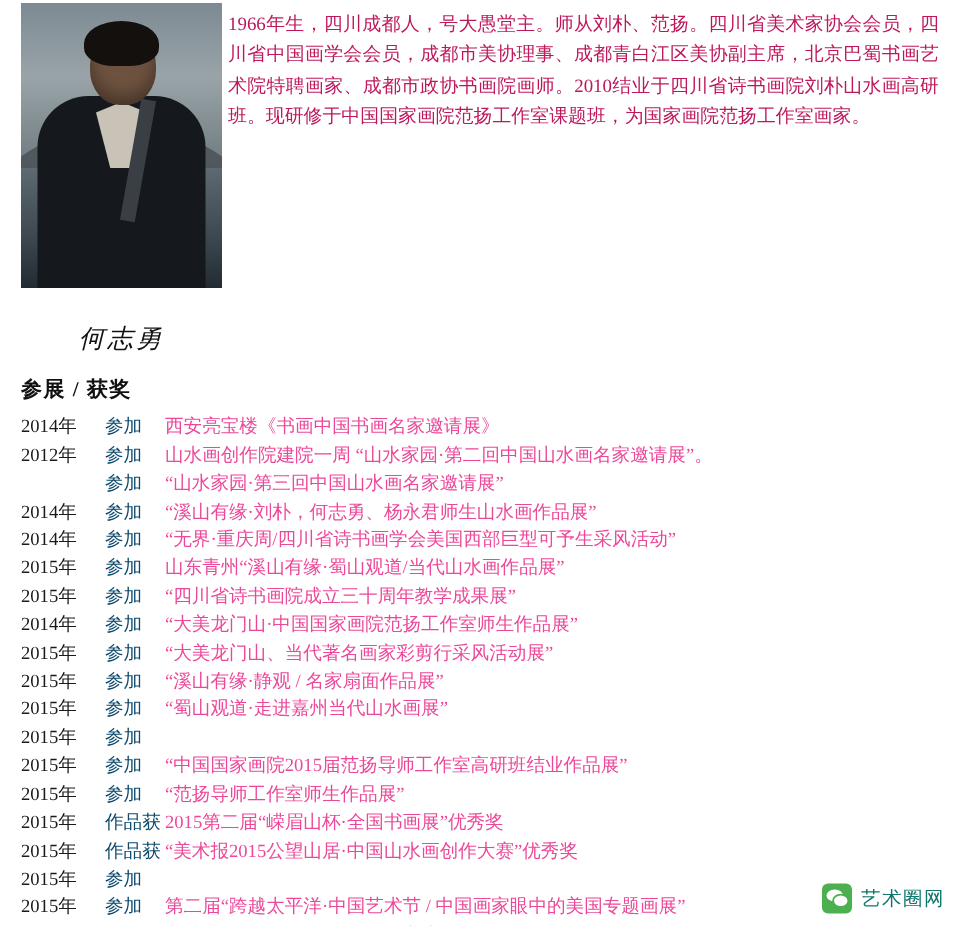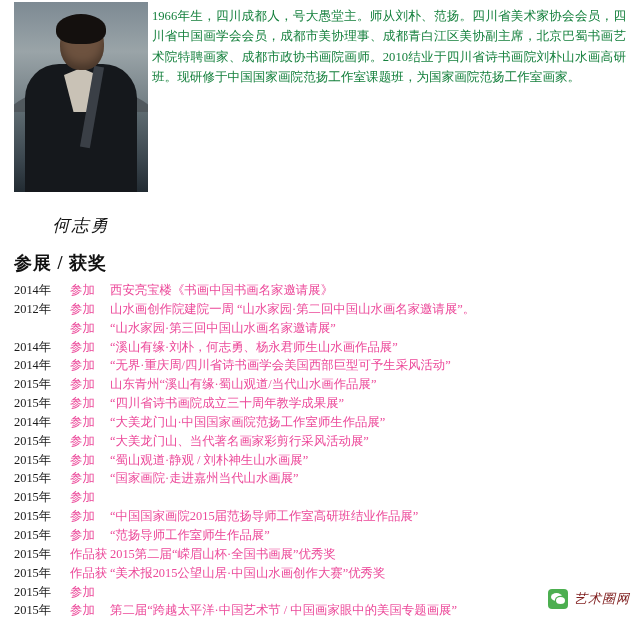--- a/index.html
+++ b/index.html
@@ -127,27 +127,27 @@
   }
 
   .bio-col {
     flex: 1;
     padding: 6px 14px 0 2px;
   }
   .bio {
     font-size: 12.6px;
     line-height: 1.62;
     text-align: justify;
-    color: #15803d;
+    color: #be185d;
   }
 
   
   .section-title {
     margin: 14px 0 6px 14px;
-    font-size: 18px;
+    font-size: 14px;
     font-weight: bold;
     color: #111;
     letter-spacing: 1px;
   }
 
   
   .awards {
     margin: 0 12px 0 14px;
   }
   .award-row {
@@ -157,21 +157,21 @@
     line-height: 1.52;
   }
   .award-year {
     flex: 0 0 56px;
     width: 56px;
     color: #1a1a1a;
   }
   .award-verb {
     flex: 0 0 40px;
     width: 40px;
-    color: #ec4899;
+    color: #0c4a6e;
   }
   .award-text {
     flex: 1;
     color: #ec4899;
     text-align: justify;
   }
   .award-row.cont-indent .award-year { visibility: hidden; }
 
   
   .footer {
@@ -202,23 +202,22 @@
     position: absolute;
     left: 8px; top: 8px;
     width: 9px; height: 7px;
     background: #fff;
     border-radius: 50%;
     box-shadow: 0 0 0 1.2px #4caf50;
   }
   .footer-text {
     font-family: "Liberation Sans", sans-serif;
     font-size: 13px;
-    color: #7f1d1d;
+    color: #0f766e;
     letter-spacing: 1px;
-    font-style: italic;
   }
 </style>
 </head>
 <body>
 
 <div class="page">
 
   <div class="top">
     <div class="portrait-col">
       <div class="portrait">
@@ -283,26 +282,26 @@
         <div class="award-text">“大美龙门山·中国国家画院范扬工作室师生作品展”</div>
       </div>
       <div class="award-row">
         <div class="award-year">2015年</div>
         <div class="award-verb">参加</div>
         <div class="award-text">“大美龙门山、当代著名画家彩剪行采风活动展”</div>
       </div>
       <div class="award-row">
         <div class="award-year">2015年</div>
         <div class="award-verb">参加</div>
-        <div class="award-text">“蜀山观道·静观 / 刘朴神生山水画展”</div>
-      </div>
-      <div class="award-row">
-        <div class="award-year">2015年</div>
-        <div class="award-verb">参加</div>
-        <div class="award-text">“国家画院·走进嘉州当代山水画展”</div>
+        <div class="award-text">“溪山有缘·静观 / 名家扇面作品展”</div>
+      </div>
+      <div class="award-row">
+        <div class="award-year">2015年</div>
+        <div class="award-verb">参加</div>
+        <div class="award-text">“蜀山观道·走进嘉州当代山水画展”</div>
       </div>
       <div class="award-row">
         <div class="award-year">2015年</div>
         <div class="award-verb">参加</div>
       </div>
       <div class="award-row">
         <div class="award-year">2015年</div>
         <div class="award-verb">参加</div>
         <div class="award-text">“中国国家画院2015届范扬导师工作室高研班结业作品展”</div>
       </div>

